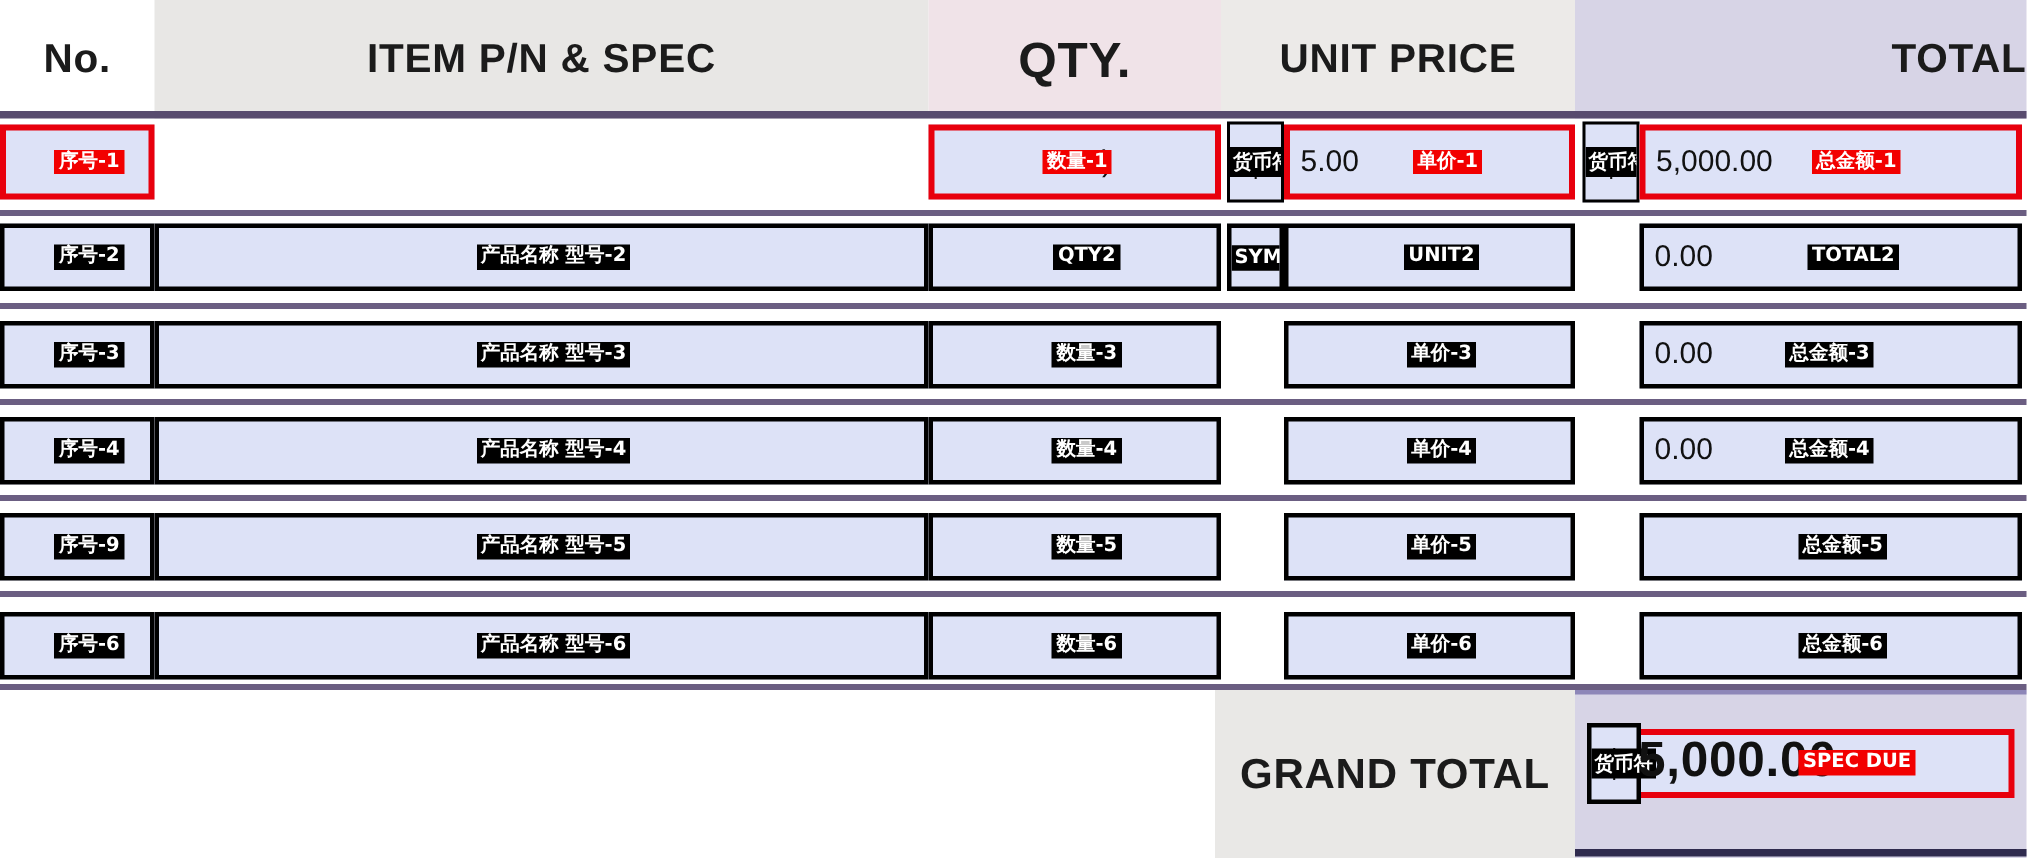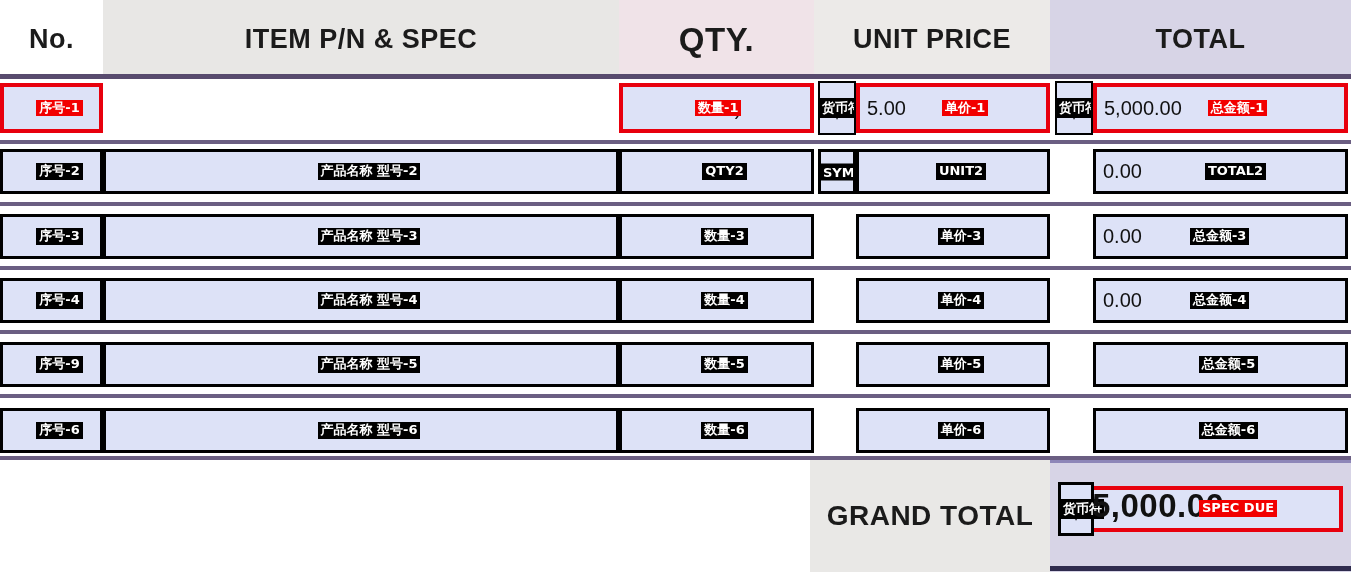--- a/index.html
+++ b/index.html
@@ -16,21 +16,21 @@
   .hdr{position:absolute;left:0;top:0;width:1351px;height:79px;}
   .hdr-cell{
     position:absolute;top:0;height:79px;
     display:flex;align-items:center;justify-content:center;
     font-weight:bold;color:#1b1b1b;letter-spacing:.5px;
   }
   .hdr-no     {left:0;    width:103px;  background:#ffffff; font-size:27px;}
   .hdr-item   {left:103px;width:516px;  background:#e8e7e5; font-size:27px;}
   .hdr-qty    {left:619px;width:195px;  background:#f0e3e8; font-size:33px;}
   .hdr-unit   {left:814px;width:236px;  background:#eceae8; font-size:27px;}
-  .hdr-total  {left:1050px;width:301px; background:#d7d4e6; font-size:27px;}
+  .hdr-total  {left:1050px;width:301px; background:#d7d4e6; font-size:27px;justify-content:flex-end;}
   .hdr-rule{position:absolute;left:0;top:74px;width:1351px;height:5px;background:#584b6e;}
 
   
   .sep{position:absolute;left:0;width:1351px;height:4px;background:#6b5e82;}
 
   
   .row{position:absolute;left:0;width:1351px;}
   .cell{
     position:absolute;
     background:#dde2f7;

